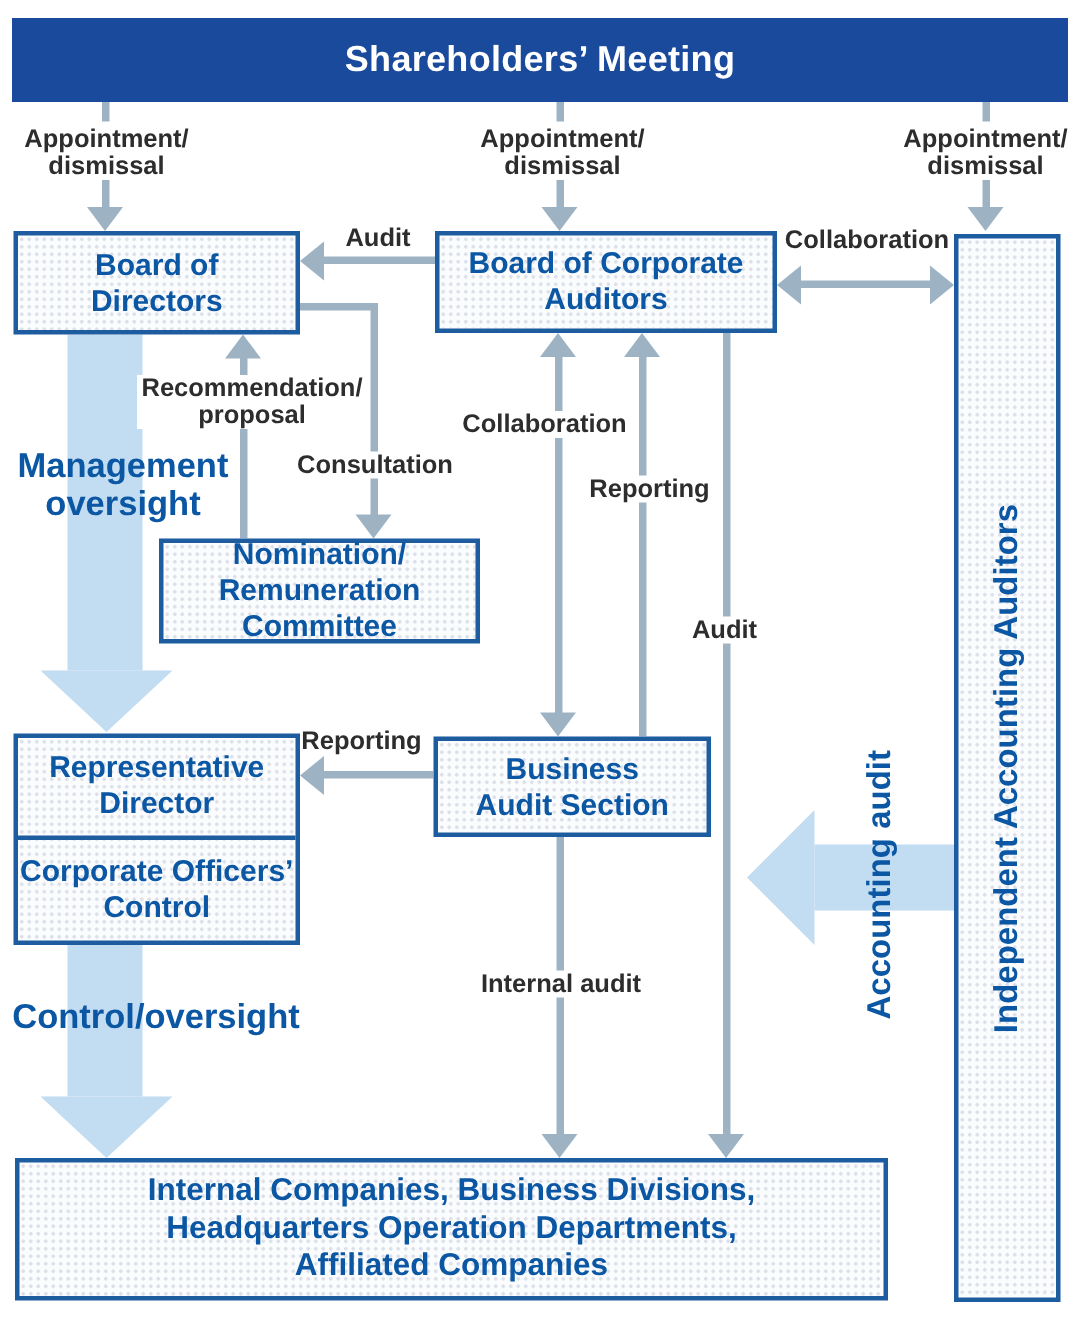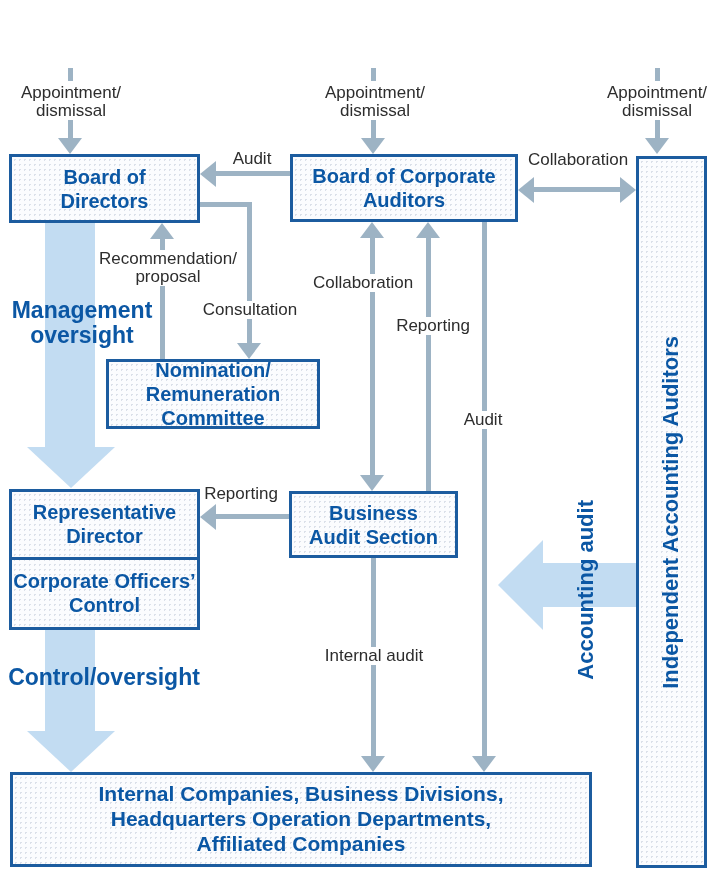--- a/index.html
+++ b/index.html
@@ -4,21 +4,21 @@
 <style>
   :root{
     --c-navy:#1a4a9c; --c-border:#1c5c9f; --c-blue:#0b57a4; --c-gray:#9db3c4;
     --c-lblue:#c2dcf2; --c-label:#2d2d2d; --c-fill:#fbfcfe;
   }
   html,body{margin:0;padding:0;background:#fff;}
   .stage{
     position:relative;width:721px;height:885px;background:#fff;overflow:hidden;
     font-family:"Liberation Sans",sans-serif;
   }
-  .abs{position:absolute;}
+  .abs{position:absolute;font-weight:bold;}
   
   .banner{
     left:8px;top:12px;width:704px;height:56px;background:var(--c-navy);
     color:#fff;font-size:24px;font-weight:bold;display:flex;align-items:center;justify-content:center;
     z-index:3;letter-spacing:.2px;
   }
   
   .box{
     border:3px solid var(--c-border);
     background-color:var(--c-fill);
@@ -54,20 +54,23 @@
     writing-mode:vertical-rl;transform:rotate(180deg);
     color:var(--c-blue);font-weight:bold;z-index:4;
   }
   .iaa-inner{writing-mode:vertical-rl;transform:rotate(180deg);font-size:22px;white-space:nowrap;}
 </style>
 </head>
 <body>
 
 <div class="stage">
 
+  <div class="abs banner">
+    <span>Shareholders’ Meeting</span>
+  </div>
 
   <div class="abs gline" style="left:68px;top:68px;width:5px;height:13px;"></div>
   <div class="abs gline" style="left:371px;top:68px;width:5px;height:13px;"></div>
   <div class="abs gline" style="left:655px;top:68px;width:5px;height:13px;"></div>
 
   <div class="abs lbl" style="left:71px;top:84px;">Appointment/
 dismissal</div>
   <div class="abs lbl" style="left:375px;top:84px;">Appointment/
 dismissal</div>
   <div class="abs lbl" style="left:657px;top:84px;">Appointment/
@@ -144,21 +147,21 @@
     <div style="flex:69;display:flex;align-items:center;justify-content:center;font-size:20px;border-top:3px solid var(--c-border);">
       <span class="box-title">Corporate Officers’
 Control</span>
     </div>
   </div>
 
   <div class="abs lbl" style="left:241px;top:485px;">Reporting</div>
   <div class="abs gline" style="left:214px;top:514px;width:75px;height:5px;"></div>
   <div class="abs tri ah-left" style="left:200px;top:504px;"></div>
 
-  <div class="abs box" style="left:289px;top:491px;width:169px;height:67px;font-size:20px;">
+  <div class="abs box" style="left:289px;top:491px;width:185px;height:67px;font-size:20px;">
     <span class="box-title">Business
 Audit Section</span>
   </div>
 
   <div class="abs band" style="left:45px;top:629px;width:50px;height:102px;"></div>
   <div class="abs bh-down" style="left:27px;top:731px;"></div>
   <div class="abs biglbl" style="left:104px;top:665px;white-space:nowrap;">Control/oversight</div>
 
   <div class="abs gline" style="left:371px;top:558px;width:5px;height:199px;"></div>
   <div class="abs tri ah-down" style="left:361px;top:756px;"></div>

